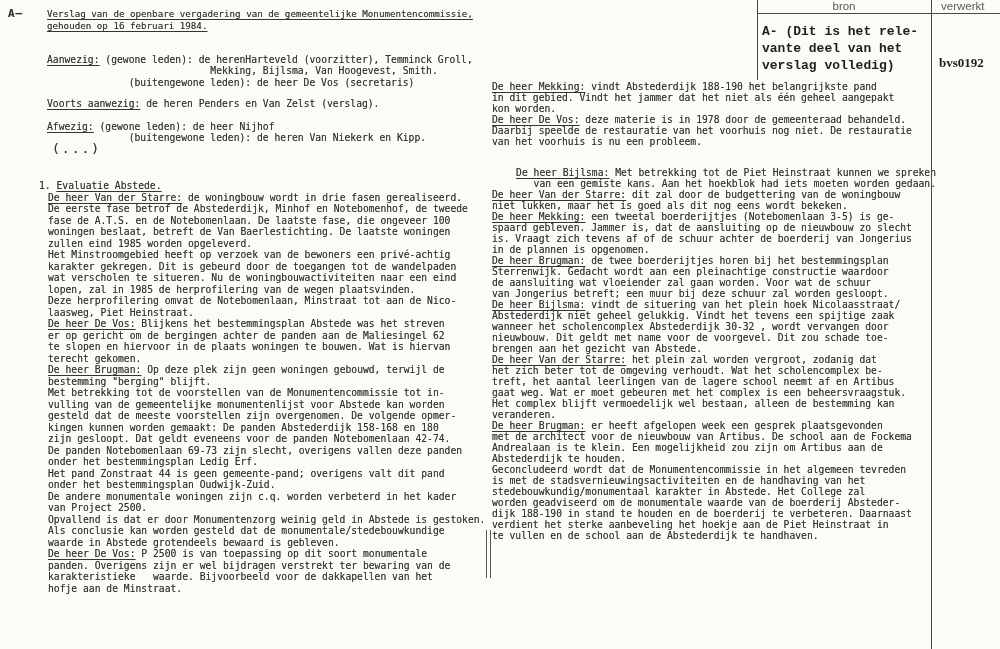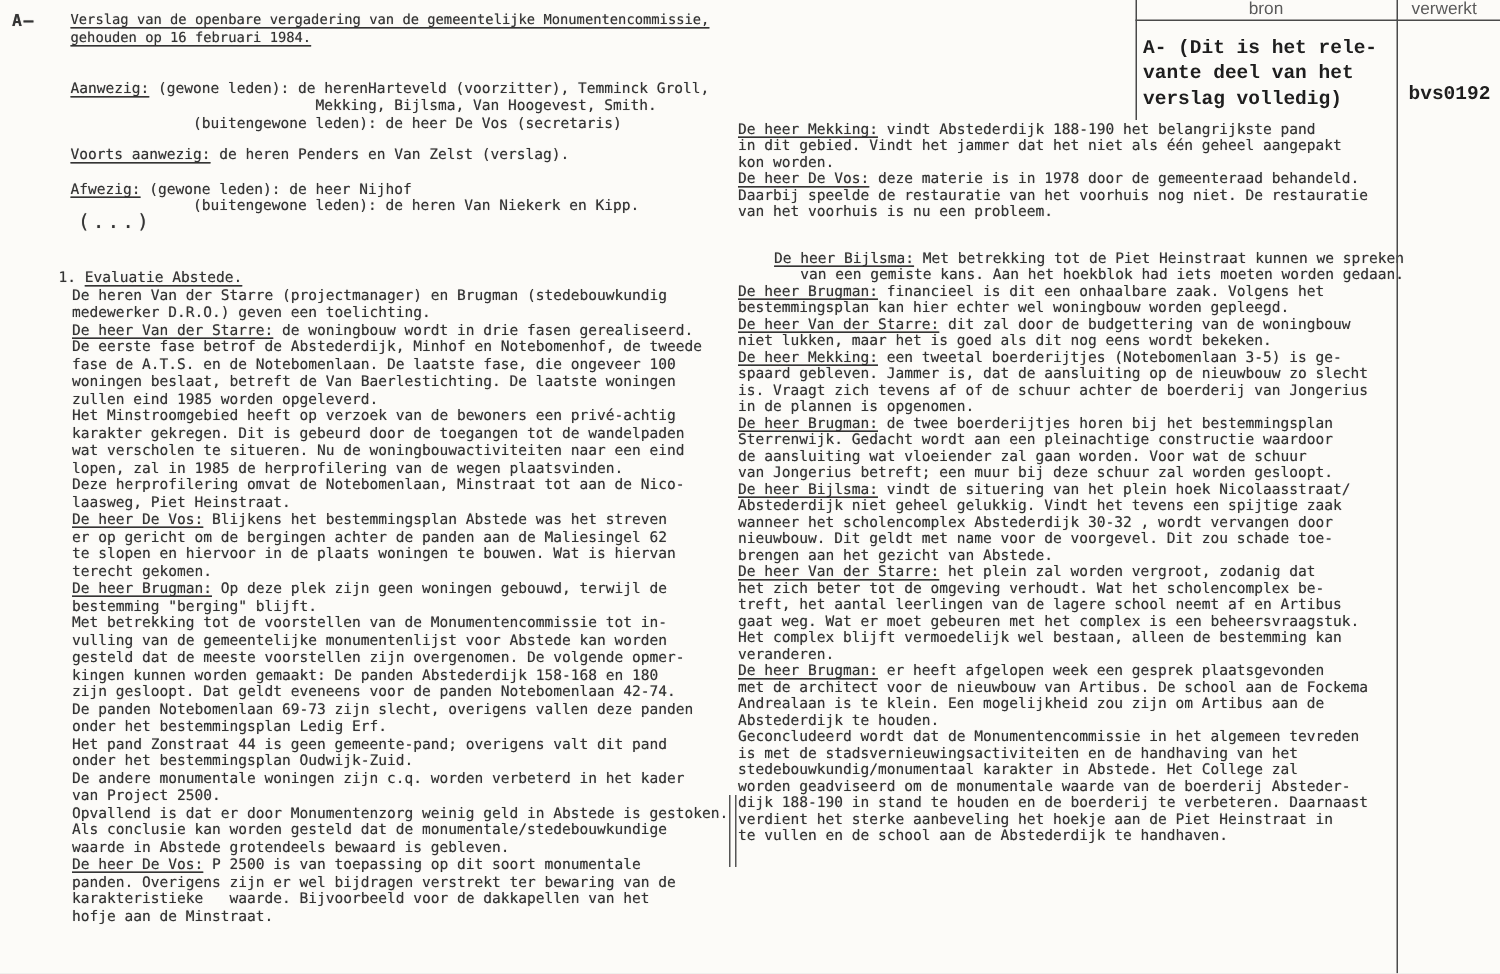--- a/index.html
+++ b/index.html
@@ -37,21 +37,21 @@
   }
   #bron-label{left:757px;width:174px;text-align:center;}
   #verwerkt-label{left:941px;}
   .stamp-note{
     position:absolute;left:762px;top:23px;width:170px;
     font-family:"Liberation Mono",monospace;font-size:13px;line-height:17px;
     color:#1e1e1e;white-space:pre;font-weight:bold;text-shadow:none;
   }
   .stamp-code{
     position:absolute;left:939px;top:55px;
-    font-family:Liberation Mono, monospace;font-size:13px;color:#1e1e1e;
+    font-family:Liberation Serif, serif;font-size:13px;color:#1e1e1e;
     font-weight:bold;text-shadow:none;
   }
   .dblline{
     position:absolute;left:486px;top:530px;height:48px;width:3px;
     border-left:1px solid #555;border-right:1px solid #555;
   }
 </style>
 </head>
 <body>
 
@@ -66,22 +66,20 @@
                             Mekking, Bijlsma, Van Hoogevest, Smith.
               (buitengewone leden): de heer De Vos (secretaris)</span></div>
   <div class="att pre" id="att1"><span class="u">Voorts aanwezig:</span><span> de heren Penders en Van Zelst (verslag).</span></div>
   <div class="att pre" id="att2"><span class="u">Afwezig:</span><span> (gewone leden): de heer Nijhof
               (buitengewone leden): de heren Van Niekerk en Kipp.</span></div>
 
   <div class="ellipsis pre">(...)</div>
 
   <div class="col" id="leftcol">
     <p class="para"><span>1. </span><span class="u">Evaluatie Abstede.</span><span></span></p>
-    <p class="para"><span class="u"></span><span>De heren Van der Starre (projectmanager) en Brugman (stedebouwkundig
-medewerker D.R.O.) geven een toelichting.</span></p>
     <p class="para"><span class="u">De heer Van der Starre:</span><span> de woningbouw wordt in drie fasen gerealiseerd.
 De eerste fase betrof de Abstederdijk, Minhof en Notebomenhof, de tweede
 fase de A.T.S. en de Notebomenlaan. De laatste fase, die ongeveer 100
 woningen beslaat, betreft de Van Baerlestichting. De laatste woningen
 zullen eind 1985 worden opgeleverd.
 Het Minstroomgebied heeft op verzoek van de bewoners een privé-achtig
 karakter gekregen. Dit is gebeurd door de toegangen tot de wandelpaden
 wat verscholen te situeren. Nu de woningbouwactiviteiten naar een eind
 lopen, zal in 1985 de herprofilering van de wegen plaatsvinden.
 Deze herprofilering omvat de Notebomenlaan, Minstraat tot aan de Nico-
@@ -114,22 +112,20 @@
 
   <div class="col" id="rightcol">
     <p class="para"><span class="u">De heer Mekking:</span><span> vindt Abstederdijk 188-190 het belangrijkste pand
 in dit gebied. Vindt het jammer dat het niet als één geheel aangepakt
 kon worden.</span></p>
     <p class="para"><span class="u">De heer De Vos:</span><span> deze materie is in 1978 door de gemeenteraad behandeld.
 Daarbij speelde de restauratie van het voorhuis nog niet. De restauratie
 van het voorhuis is nu een probleem.</span></p>
     <p class="para gap"><span class="u">De heer Bijlsma:</span><span> Met betrekking tot de Piet Heinstraat kunnen we spreken
 van een gemiste kans. Aan het hoekblok had iets moeten worden gedaan.</span></p>
-    <p class="para"><span class="u">De heer Brugman:</span><span> financieel is dit een onhaalbare zaak. Volgens het
-bestemmingsplan kan hier echter wel woningbouw worden gepleegd.</span></p>
     <p class="para"><span class="u">De heer Van der Starre:</span><span> dit zal door de budgettering van de woningbouw
 niet lukken, maar het is goed als dit nog eens wordt bekeken.</span></p>
     <p class="para"><span class="u">De heer Mekking:</span><span> een tweetal boerderijtjes (Notebomenlaan 3-5) is ge-
 spaard gebleven. Jammer is, dat de aansluiting op de nieuwbouw zo slecht
 is. Vraagt zich tevens af of de schuur achter de boerderij van Jongerius
 in de plannen is opgenomen.</span></p>
     <p class="para"><span class="u">De heer Brugman:</span><span> de twee boerderijtjes horen bij het bestemmingsplan
 Sterrenwijk. Gedacht wordt aan een pleinachtige constructie waardoor
 de aansluiting wat vloeiender zal gaan worden. Voor wat de schuur
 van Jongerius betreft; een muur bij deze schuur zal worden gesloopt.</span></p>

